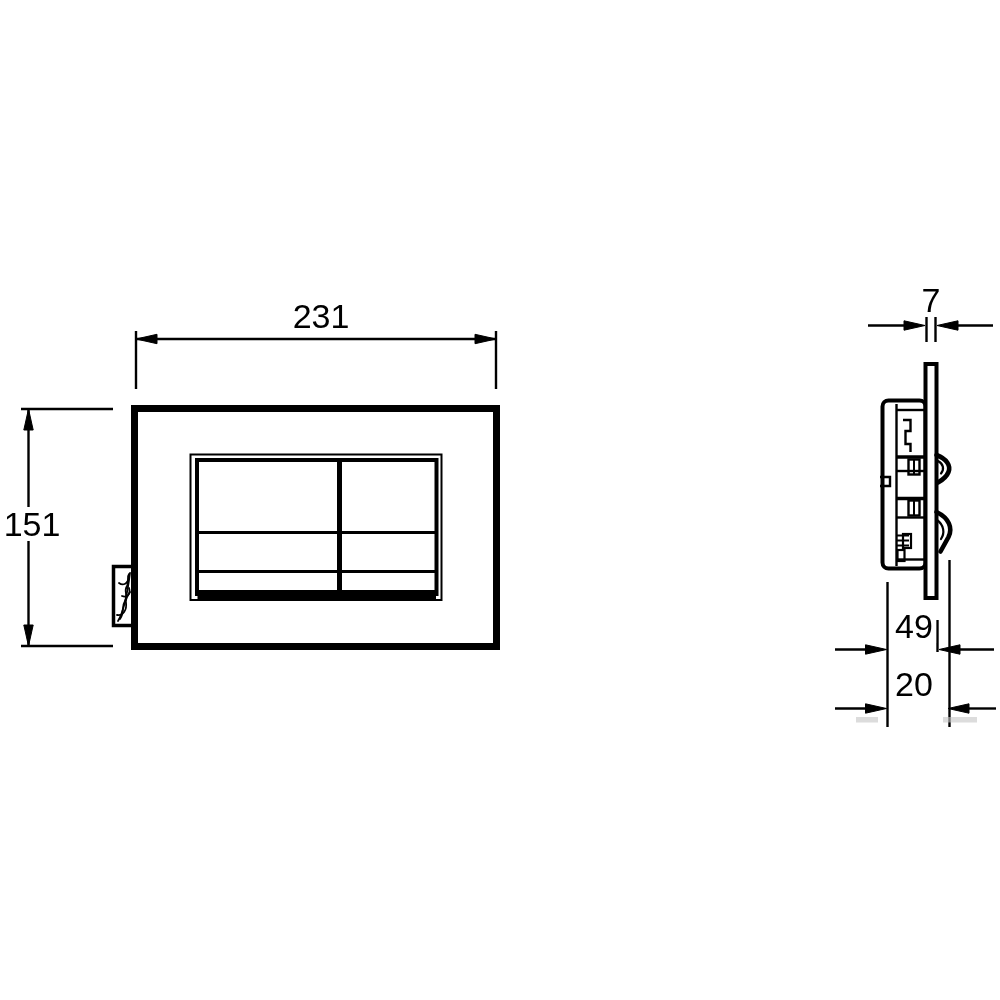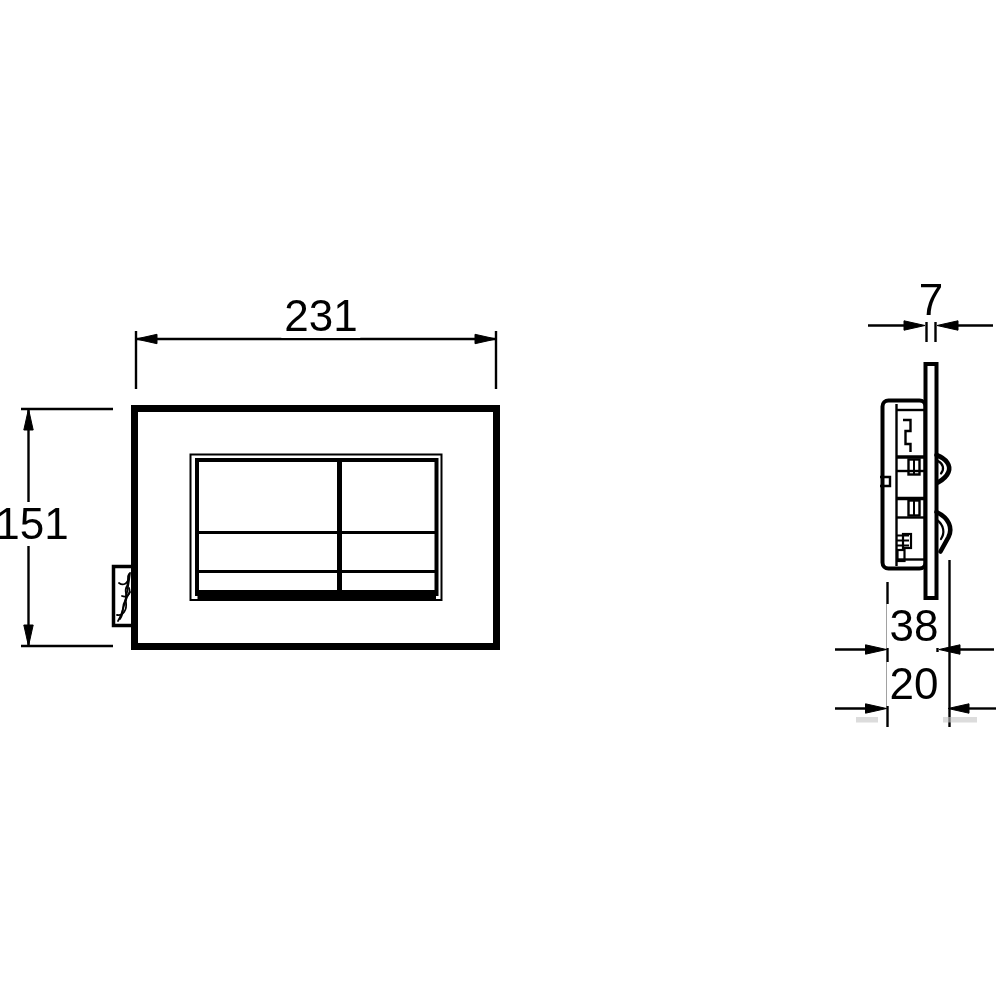--- a/index.html
+++ b/index.html
@@ -7,21 +7,21 @@
     position:relative;
     width:1000px;height:1000px;
     background:#ffffff;
     font-family:"Liberation Sans", sans-serif;
     overflow:hidden;
   }
   .drawing-svg{position:absolute;left:0;top:0;}
   .dim-label{
     position:absolute;
     transform:translate(-50%,-50%);
-    font-size:44px;
+    font-size:34px;
     line-height:1;
     color:#000;
     background:#fff;
     padding:0 3px;
     white-space:nowrap;
   }
 </style>
 </head>
 <body>
 
@@ -129,16 +129,16 @@
       <g fill="#c6c6c6" opacity="0.6">
         <rect x="856" y="717" width="22" height="5.5"></rect>
         <rect x="943" y="717" width="34" height="5.5"></rect>
       </g>
     </g>
   </svg>
 
   <div class="dim-label" style="left:321px; top:316px;">231</div>
   <div class="dim-label" style="left:32px; top:524px;">151</div>
   <div class="dim-label" style="left:931px; top:300px;">7</div>
-  <div class="dim-label" style="left:914px; top:626px;">38</div>
+  <div class="dim-label" style="left:914px; top:626px;">49</div>
   <div class="dim-label" style="left:914px; top:684px;">20</div>
 
 </div>
 
 </body></html>

